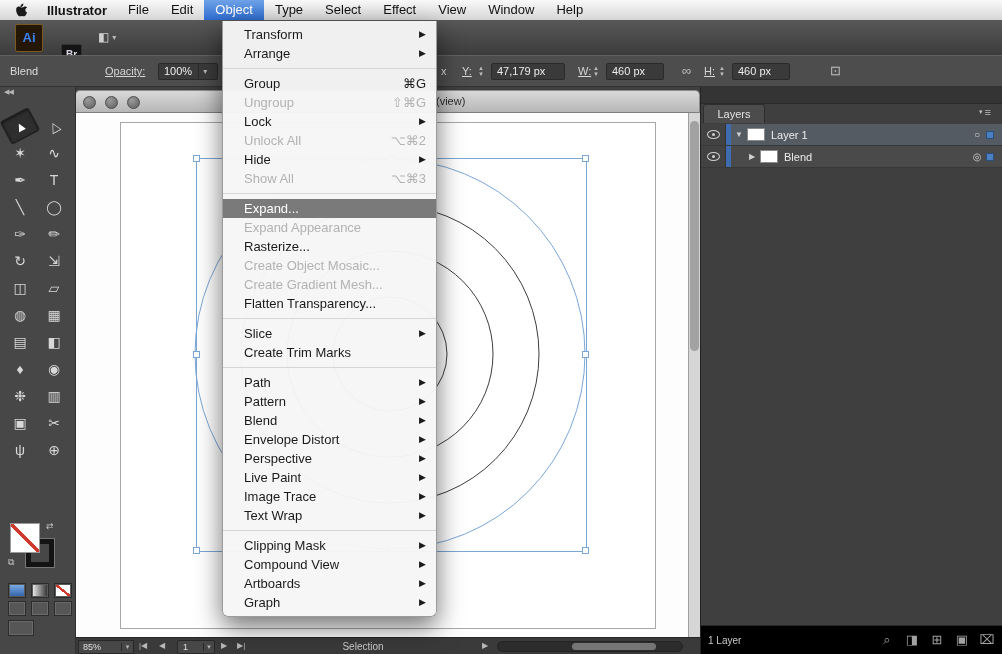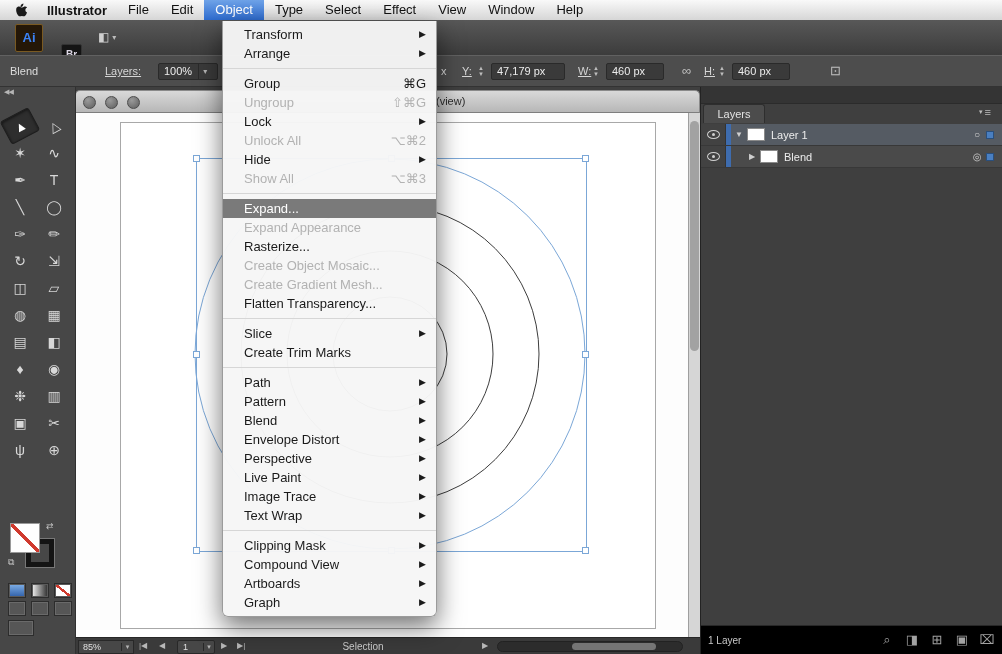--- a/index.html
+++ b/index.html
@@ -142,21 +142,21 @@
     <div id="ai-logo" class="abs">Ai</div>
     <div id="br-icon" class="abs">Br</div>
     <div id="workspace-icon" class="abs">
       <span>◧</span>
       <span class="dd">▾</span>
     </div>
   </div>
 
   <div id="controlbar" class="abs">
     <span class="lbl" style="left:10px">Blend</span>
-    <span class="lbl link" style="left:105px">Layers:</span>
+    <span class="lbl link" style="left:105px">Opacity:</span>
     <span class="field combo" style="left:158px;width:48px">
       <span>100%</span>
       <span class="dd">▾</span>
     </span>
     <span class="lbl" style="left:441px">x</span>
     <span class="lbl link" style="left:462px">Y:</span>
     <span class="stepper" style="left:478px">
       <span>▲</span>
       <span>▼</span>
     </span>

